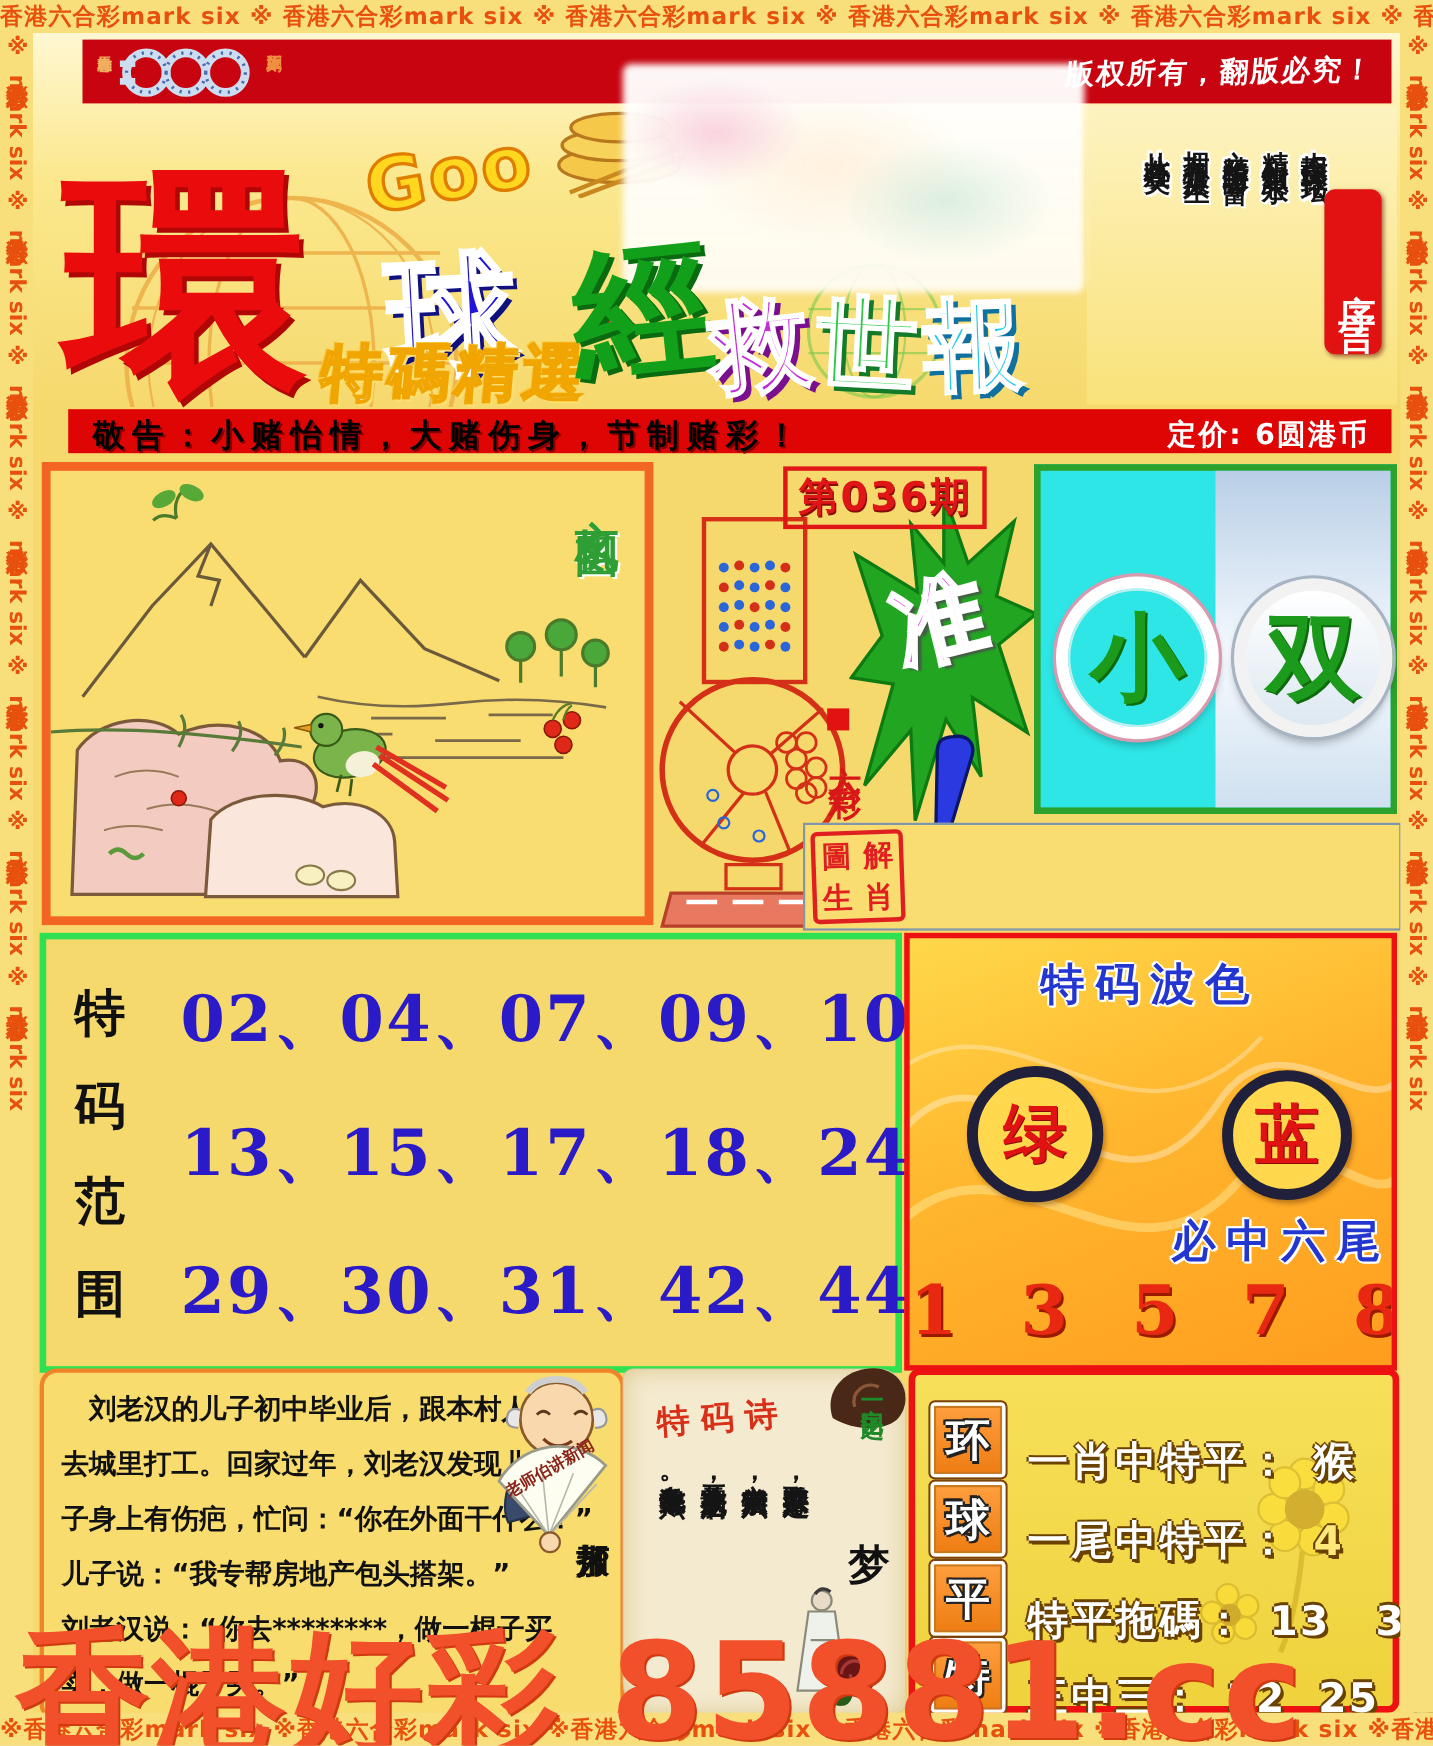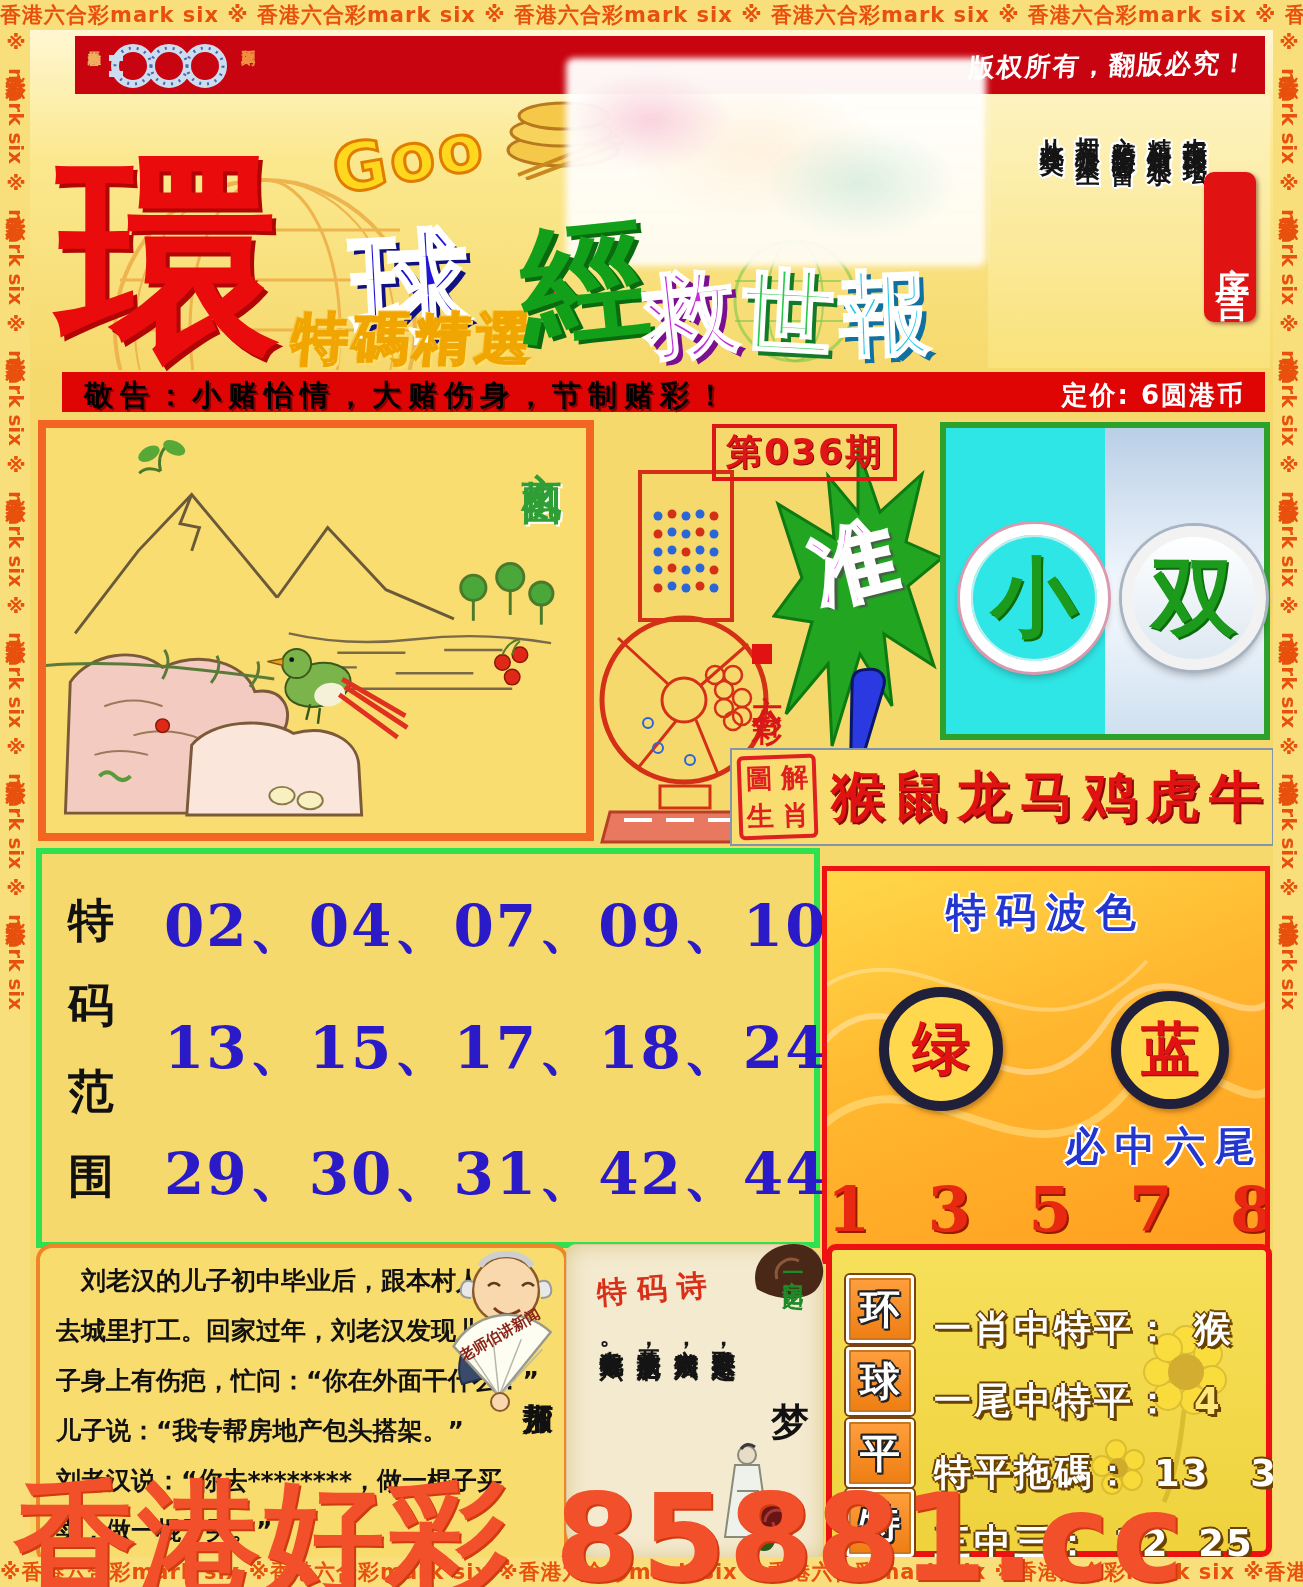--- a/index.html
+++ b/index.html
@@ -312,36 +312,35 @@
     </div>
   </div>
 
   <div class="abs zodiac-bar" style="left:730px;top:748px;width:540px;height:94px;">
     <div class="seal">
       <span>圖</span>
       <span>解</span>
       <span>生</span>
       <span>肖</span>
     </div>
-    <div class="animals nowrap">猴鼠龙马鸡虎牛</div>
   </div>
 
   <div class="abs range-box" style="left:36px;top:848px;width:772px;height:388px;">
     <div class="abs range-label" style="left:26px;top:36px;height:318px;">
       <span>特</span>
       <span>码</span>
       <span>范</span>
       <span>围</span>
     </div>
     <div class="abs range-row" style="left:122px;top:34px;">02、04、07、09、10、11</div>
     <div class="abs range-row" style="left:122px;top:156px;">13、15、17、18、24、28</div>
     <div class="abs range-row" style="left:122px;top:282px;">29、30、31、42、44、46</div>
   </div>
 
-  <div class="abs wave-box" style="left:822px;top:866px;width:438px;height:388px;">
+  <div class="abs wave-box" style="left:822px;top:848px;width:438px;height:388px;">
     <svg class="abs" style="left:0;top:0;" width="438" height="388" viewBox="0 0 438 388">
       <path d="M-10,180 C80,60 180,300 280,150 C340,60 420,180 450,120" fill="none" stroke="#ffffff" stroke-width="6" opacity="0.35"></path>
       <path d="M-10,260 C90,160 200,340 300,220 C360,150 420,260 450,210" fill="none" stroke="#fff4b0" stroke-width="8" opacity="0.4"></path>
       <path d="M-10,120 C100,40 200,220 320,90" fill="none" stroke="#ffffff" stroke-width="4" opacity="0.3"></path>
     </svg>
     <div class="abs wave-title nowrap" style="left:0;top:14px;width:438px;text-align:center;">特码波色</div>
     <div class="abs wave-ring" style="left:52px;top:116px;width:104px;height:104px;">
       <span>绿</span>
     </div>
     <div class="abs wave-ring" style="left:284px;top:120px;width:98px;height:98px;">

